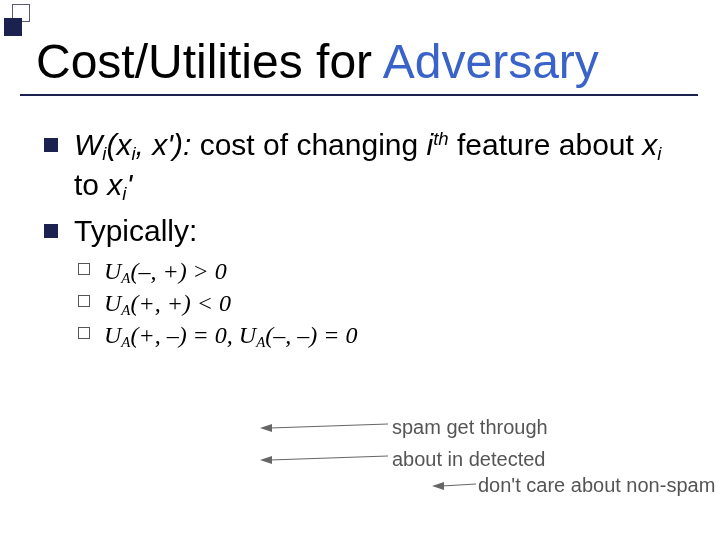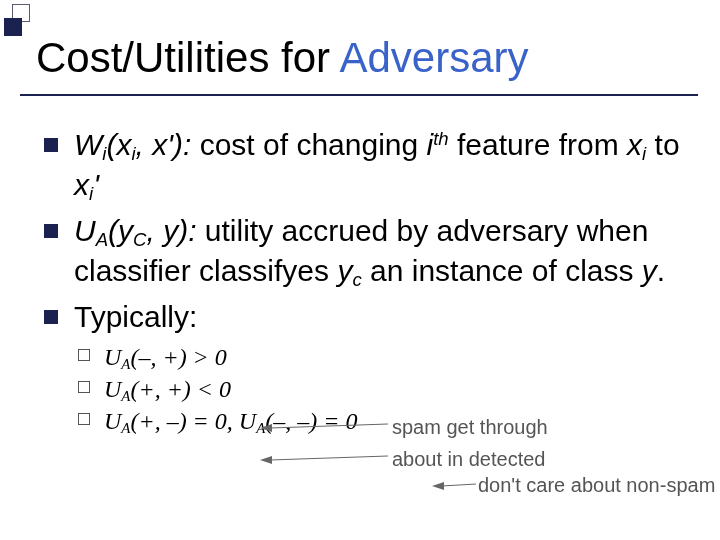--- a/index.html
+++ b/index.html
@@ -22,21 +22,21 @@
     border:1px solid #5a5a70;
     box-sizing:border-box;
   }
   .corner .box-solid{
     position:absolute;left:4px;top:18px;
     width:18px;height:18px;
     background:#1b2250;
   }
   .title{
     position:absolute;left:36px;top:34px;
-    font-size:42px;font-weight:400;
+    font-size:48px;font-weight:400;
     white-space:nowrap;
   }
   .title .accent{color:#3a63c9;}
   .rule{
     position:absolute;left:20px;right:22px;top:94px;
     height:0;border-top:2px solid #1b2250;
   }
   .content{
     position:absolute;left:40px;top:126px;right:30px;
     font-size:30px;line-height:1.28;
@@ -86,26 +86,23 @@
 
 <div class="title">
   <span>Cost/Utilities for </span><span class="accent">Adversary</span>
 </div>
 
 <div class="rule"></div>
 
 <div class="content">
 
   <div class="b1">
-    <i>W</i><span class="sub">i</span><i>(x</i><span class="sub">i</span><i>, x'):</i><span> cost of changing </span><i>i</i><span class="sup">th</span><span> feature from </span><i>x</i><span class="sub">i</span><span> to </span><i>x</i><span class="sub">i</span><i>'</i>
+    <i>W</i><span class="sub">i</span><i>(x</i><span class="sub">i</span><i>, x'):</i><span> cost of changing </span><i>i</i><span class="sup">th</span><span> feature about </span><i>x</i><span class="sub">i</span><span> to </span><i>x</i><span class="sub">i</span><i>'</i>
   </div>
 
-  <div class="b1">
-    <i>U</i><span class="sub">A</span><i>(y</i><span class="sub">C</span><i>, y):</i><span> utility accrued by adversary when classifier classifyes </span><i>y</i><span class="sub">c</span><span> an instance of class </span><i>y</i><span>.</span>
-  </div>
 
   <div class="b1">
     <span>Typically:</span>
   </div>
 
   <div class="b2">
     <i>U</i><span class="sub">A</span><i>(–, +) &gt; 0</i>
   </div>
   <div class="b2">
     <i>U</i><span class="sub">A</span><i>(+, +) &lt; 0</i>

